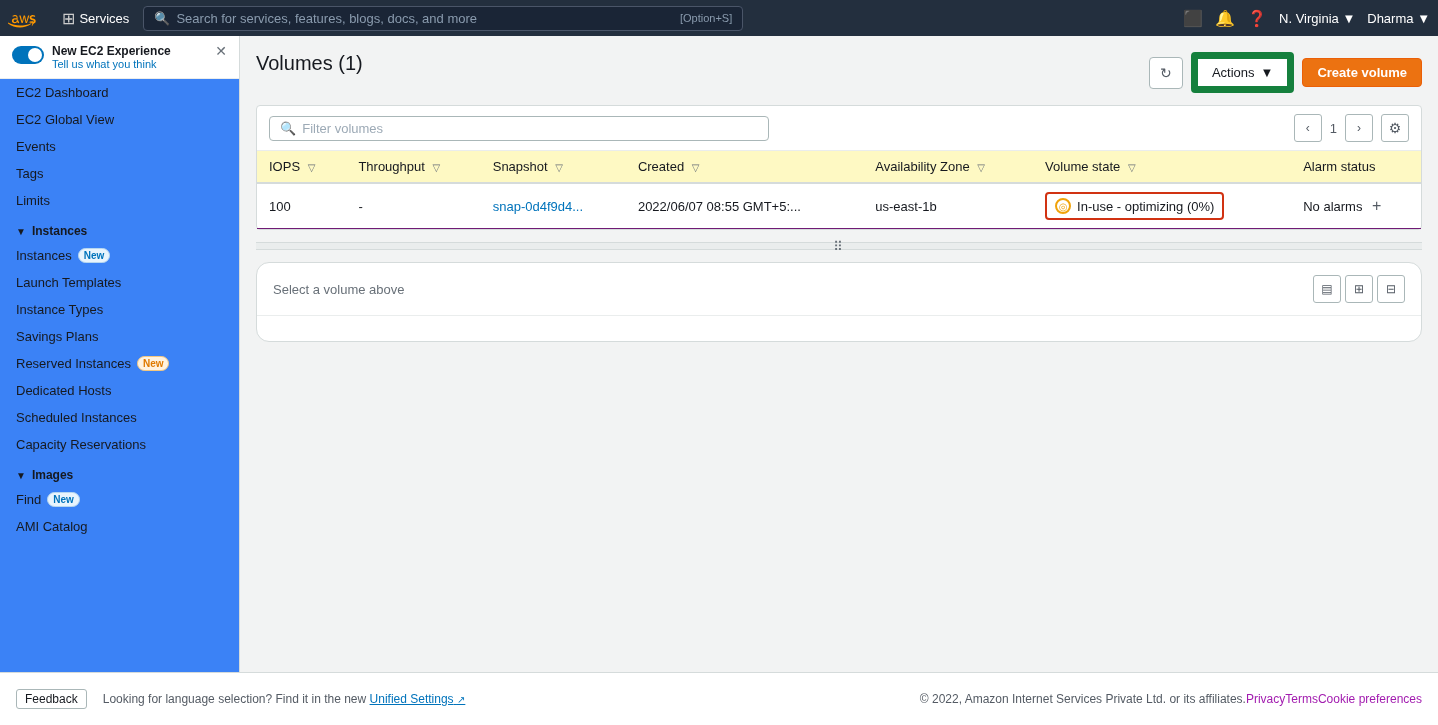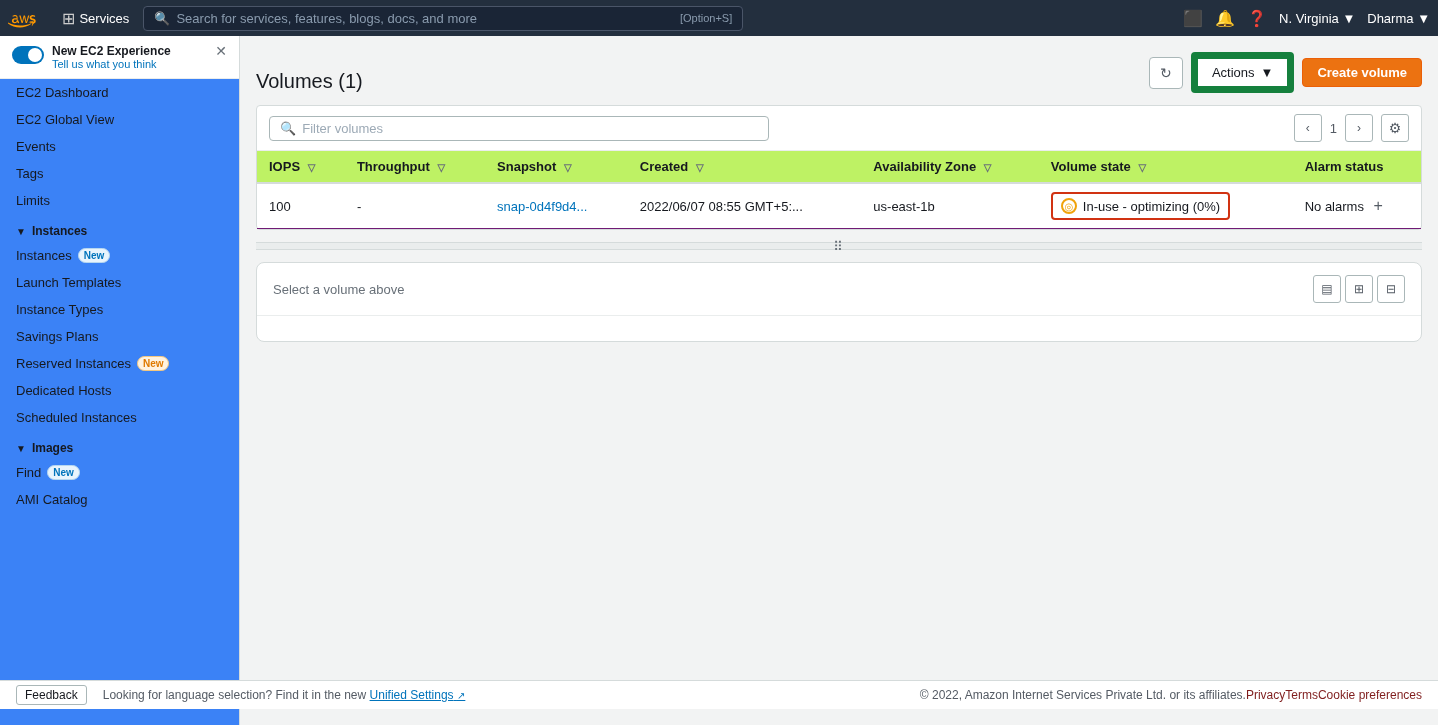--- a/index.html
+++ b/index.html
@@ -164,21 +164,21 @@
       background: #f2f3f3;
       padding: 16px;
       display: flex;
       flex-direction: column;
       gap: 12px;
     }
 
     
     .page-header {
       display: flex;
-      align-items: flex-end;
+      align-items: flex-start;
       justify-content: space-between;
     }
     .page-title {
       font-size: 20px;
       font-weight: 400;
       color: #16191f;
     }
     .page-header-actions {
       display: flex;
       align-items: center;
@@ -285,26 +285,26 @@
       font-size: 14px;
       color: #545b64;
     }
 
     
     .data-table {
       width: 100%;
       border-collapse: collapse;
     }
     .data-table th {
-      background: #bef264;
+      background: #fef9c3;
       border-bottom: 2px solid #d5dbdb;
       padding: 8px 12px;
       text-align: left;
       font-size: 13px;
-      font-weight: 700;
+      font-weight: 400;
       color: #16191f;
       white-space: nowrap;
       user-select: none;
     }
     .data-table th .sort-icon {
       display: inline-block;
       margin-left: 4px;
       color: #687078;
       font-size: 10px;
     }
@@ -355,21 +355,21 @@
       display: flex;
       align-items: center;
       justify-content: center;
       cursor: row-resize;
       color: #687078;
     }
 
     .detail-pane {
       background: #fff;
       border: 1px solid #d5dbdb;
-      border-radius: 8px;
+      border-radius: 13px;
       min-height: 80px;
     }
     .detail-pane-header {
       display: flex;
       align-items: center;
       justify-content: space-between;
       padding: 12px 16px;
       border-bottom: 1px solid #eaeded;
     }
     .detail-view-btns {
@@ -387,35 +387,35 @@
       justify-content: center;
       cursor: pointer;
       font-size: 12px;
       color: #545b64;
     }
 
     
     .footer {
       background: #fff;
       border-top: 1px solid #d5dbdb;
-      padding: 4px 16px;
+      padding: 16px 16px;
       display: flex;
       align-items: center;
       justify-content: space-between;
       font-size: 12px;
       color: #545b64;
       position: fixed;
-      bottom: 16px;
+      bottom: 0;
       left: 0;
       right: 0;
       z-index: 100;
     }
     .footer-left { display: flex; align-items: center; gap: 16px; }
     .footer-right { display: flex; gap: 0; }
-    .footer-link { color: #7f1d1d; cursor: pointer; text-decoration: none; }
+    .footer-link { color: #a21caf; cursor: pointer; text-decoration: none; }
     .feedback-btn {
       background: #fff;
       border: 1px solid #aab7b8;
       border-radius: 3px;
       padding: 2px 8px;
       cursor: pointer;
       font-size: 12px;
       color: #16191f;
     }
     .unified-settings-link { color: #0073bb; cursor: pointer; }
@@ -510,20 +510,23 @@
     </div>
     <div class="sidebar-item">
       <span>Reserved Instances</span>
       <span class="badge-new-orange">New</span>
     </div>
     <div class="sidebar-item">
       <span>Dedicated Hosts</span>
     </div>
     <div class="sidebar-item">
       <span>Scheduled Instances</span>
+    </div>
+    <div class="sidebar-item">
+      <span>Capacity Reservations</span>
     </div>
 
     <div class="sidebar-section">
       <span class="arrow">▼</span>
       <span>Images</span>
     </div>
     <div class="sidebar-item">
       <span>Find</span>
       <span class="badge-new">New</span>
     </div>

